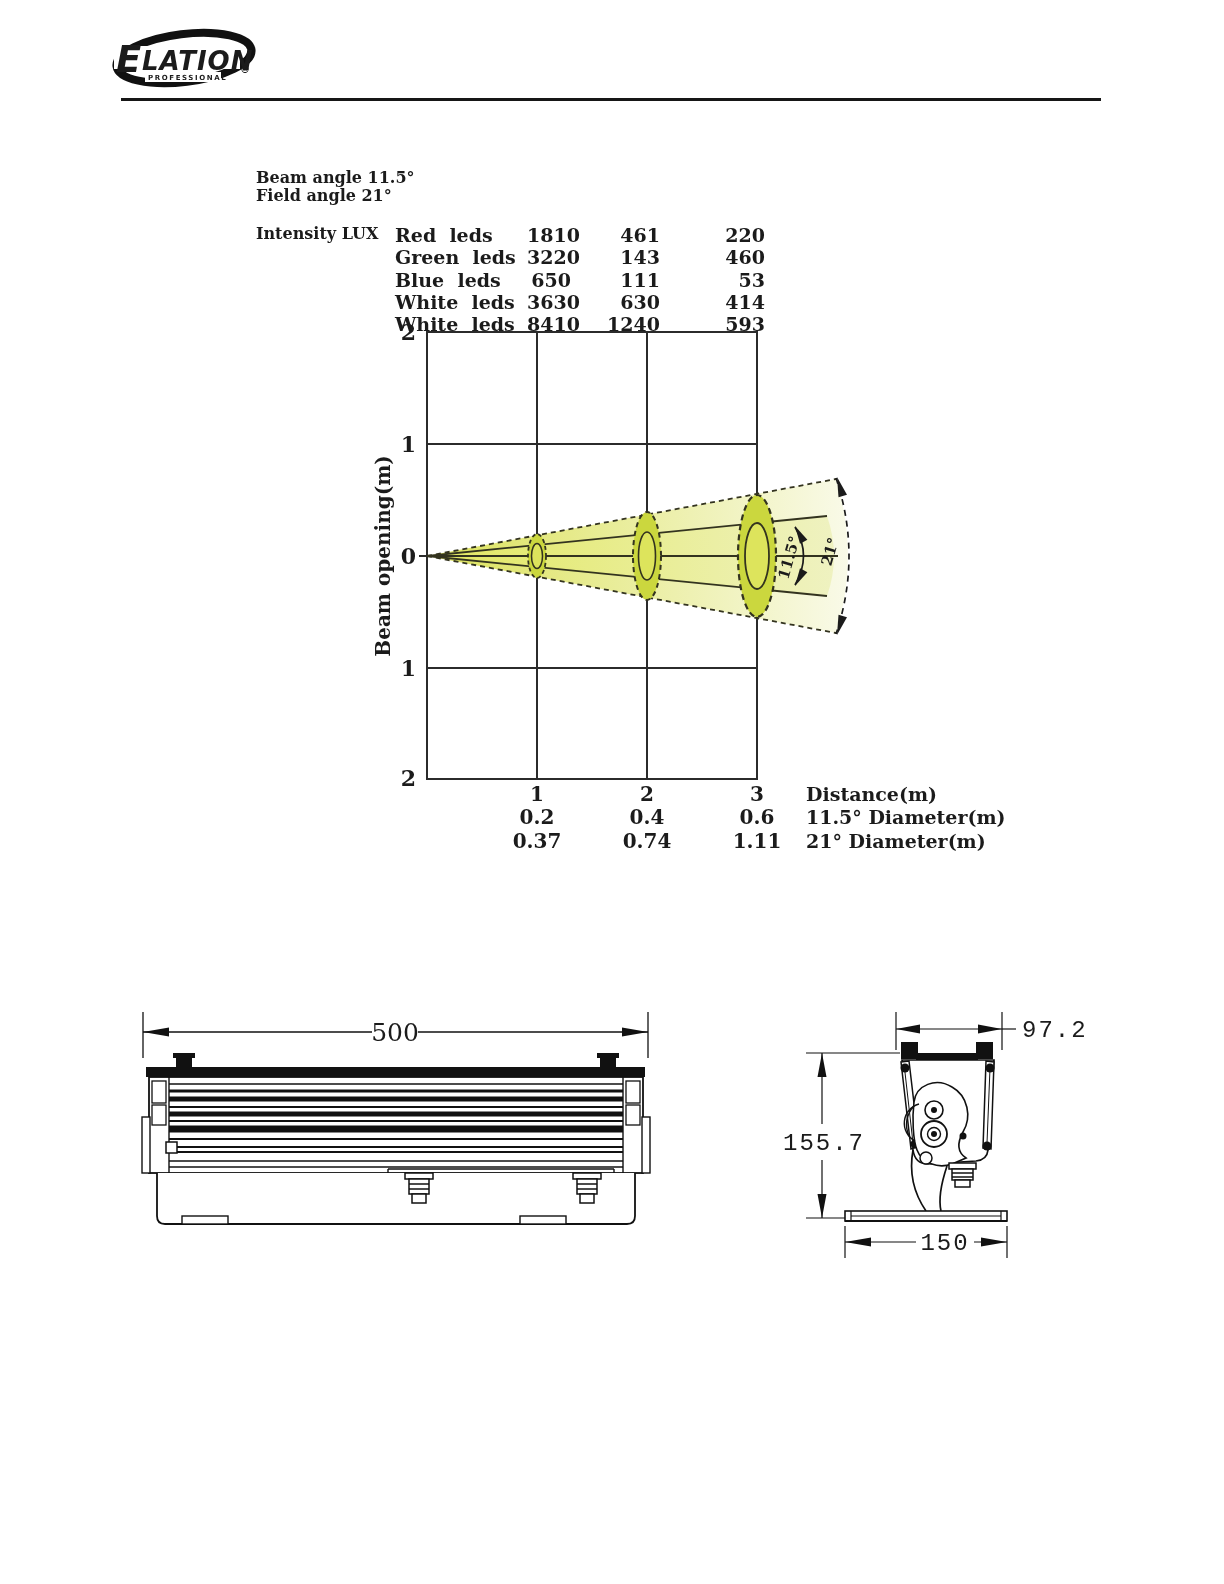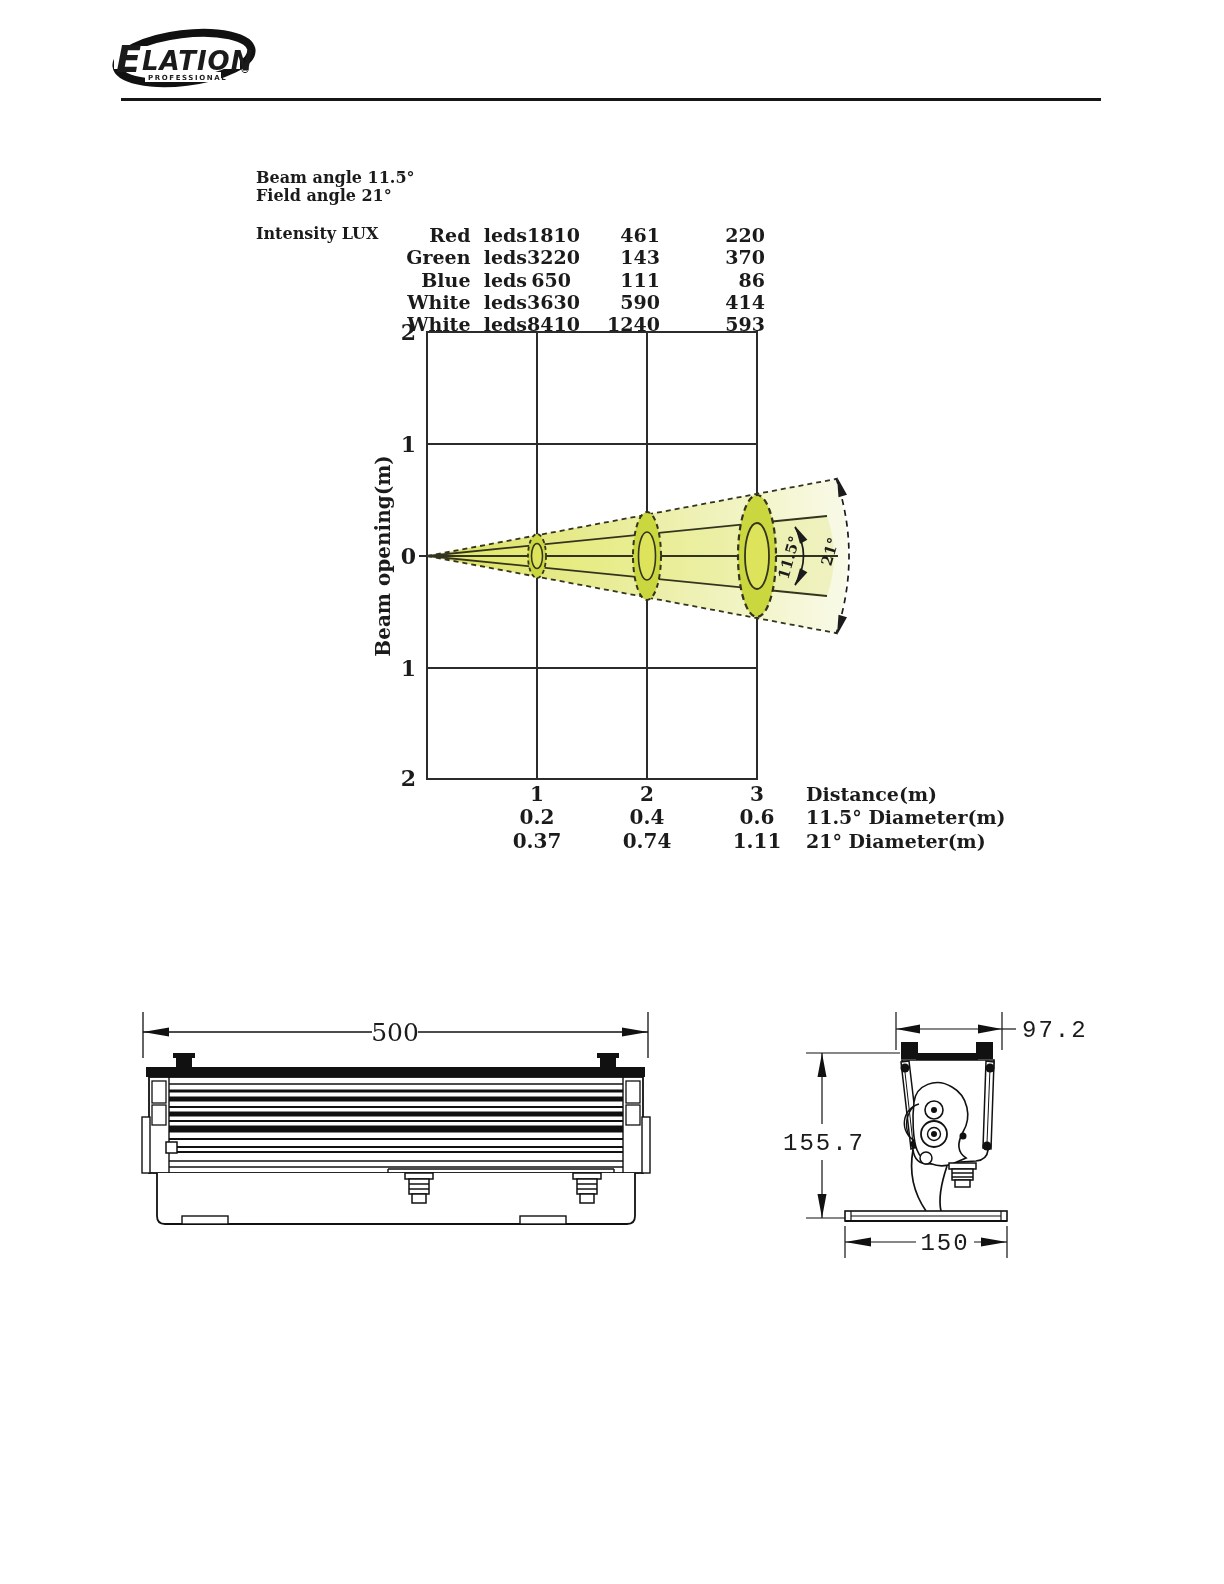--- a/index.html
+++ b/index.html
@@ -4,21 +4,21 @@
 <style>
   html,body{margin:0;padding:0;background:#ffffff;}
   #page{position:relative;width:1224px;height:1584px;background:#ffffff;overflow:hidden;
         font-family:"DejaVu Serif", serif;color:#1b1b1b;}
   .abs{position:absolute;}
   .rule{position:absolute;left:121px;top:98px;width:980px;height:3px;background:#161616;}
   .hline{font-size:16px;font-weight:bold;white-space:pre;}
   #lux-table{position:absolute;left:395px;top:224px;display:grid;
              grid-template-columns:132px 44px 89px 105px;line-height:22.35px;
              font-size:19px;font-weight:bold;}
-  #lux-table .lab{text-align:right;white-space:pre;}
+  #lux-table .lab{text-align:left;white-space:pre;}
   #lux-table .val{text-align:right;}
   svg text{fill:#1b1b1b;}
   .tickY{font-family:"DejaVu Serif",serif;font-weight:bold;font-size:22px;}
   .tickX{font-family:"DejaVu Serif",serif;font-weight:bold;font-size:20px;}
   .cap{font-family:"DejaVu Serif",serif;font-weight:bold;font-size:19px;}
   .ylab{font-family:"DejaVu Serif",serif;font-weight:bold;font-size:20px;}
   .arcLab{font-family:"DejaVu Serif",serif;font-weight:bold;font-size:15px;}
   .dimNum{font-family:"Liberation Mono", monospace;font-size:24px;letter-spacing:2px;}
   .dimNumSerif{font-family:"DejaVu Serif", serif;font-size:25px;}
   .logoMain{font-family:"DejaVu Sans", sans-serif;font-weight:bold;font-style:italic;}
@@ -49,30 +49,30 @@
 
   <div id="lux-table">
     <div class="lab">Red  leds</div>
     <div class="val">1810</div>
     <div class="val">461</div>
     <div class="val">220</div>
 
     <div class="lab">Green  leds</div>
     <div class="val">3220</div>
     <div class="val">143</div>
-    <div class="val">370</div>
+    <div class="val">460</div>
 
     <div class="lab">Blue  leds</div>
     <div class="val">650</div>
     <div class="val">111</div>
-    <div class="val">86</div>
+    <div class="val">53</div>
 
     <div class="lab">White  leds</div>
     <div class="val">3630</div>
-    <div class="val">590</div>
+    <div class="val">630</div>
     <div class="val">414</div>
 
     <div class="lab">White  leds</div>
     <div class="val">8410</div>
     <div class="val">1240</div>
     <div class="val">593</div>
   </div>
 
   <svg class="abs" style="left:330px;top:320px" width="760" height="545" viewBox="330 320 760 545">
     <defs>

